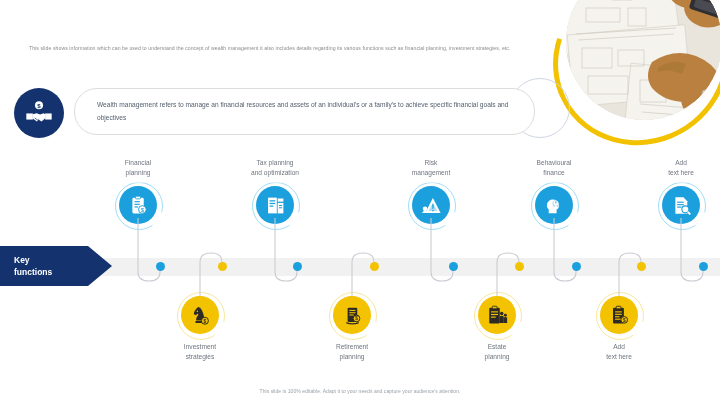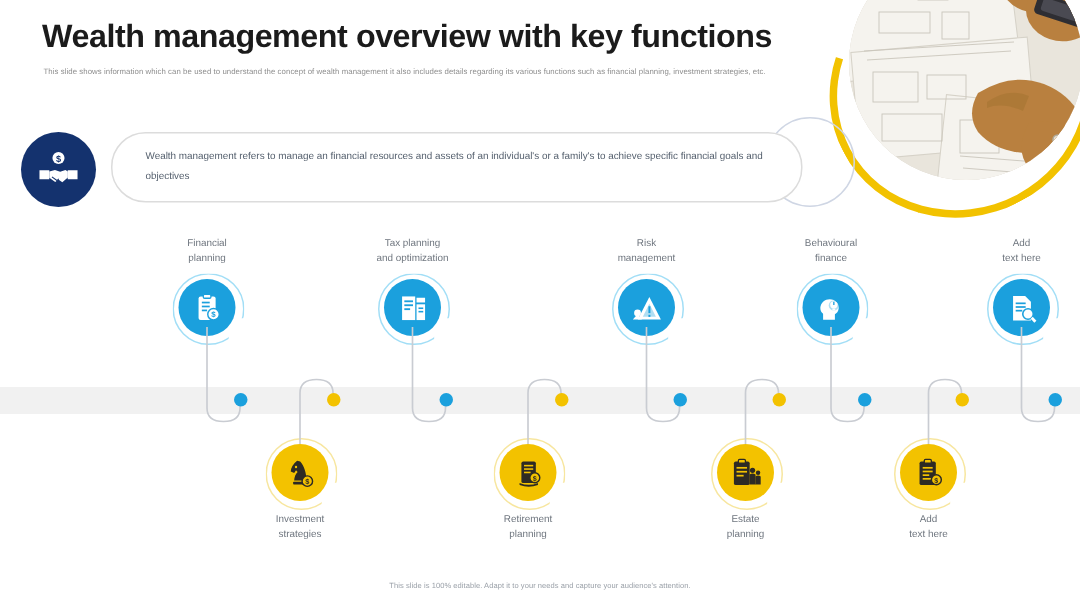--- a/index.html
+++ b/index.html
@@ -117,21 +117,20 @@
   .footer{
     position:absolute;left:0;top:388px;width:720px;text-align:center;
     font-size:5px;color:#9aa0a8;letter-spacing:.05px;
   }
 </style>
 </head>
 <body>
 
 <div class="slide">
 
-  <div class="title">Wealth management overview with key functions</div>
   <div class="subtitle">This slide shows information which can be used to understand the concept of wealth management it also includes details regarding its various functions such as financial planning, investment strategies, etc.</div>
 
   <div class="photo-wrap">
     <div class="photo-arc"></div>
     <div class="photo-circle">
       <svg viewBox="0 0 156 156" preserveAspectRatio="xMidYMid slice">
         <rect width="156" height="156" fill="#e9e5dc"></rect>
         <g fill="#f5f3ee" stroke="#d6d2c8" stroke-width="0.7">
           <rect x="-10" y="6" width="120" height="78" transform="rotate(-7 50 45)"></rect>
           <rect x="4" y="66" width="118" height="72" transform="rotate(-5 60 100)"></rect>
@@ -179,20 +178,26 @@
       <path d="M23 16.5 h7.5 v7 h-7.5z" fill="#ffffff"></path>
       <path d="M9 17.5 l4.3 -1.2 l4 1.4 l4 -1.4 l1.8 1.2 v4.6 l-4.2 3.6 l-3 -2.1 l-2.4 2 l-4.5 -3.4z" fill="#ffffff"></path>
       <path d="M11 21.6 l3.8 2.8 l1.4 -1.2" fill="none" stroke="#14326e" stroke-width=".8"></path>
     </svg>
   </div>
   <div class="callout-box">
     <div class="callout-text">Wealth management refers to manage an financial resources and assets of an individual's or a family's to achieve specific financial goals and objectives</div>
   </div>
 
   <div class="band"></div>
+  <div class="keytag">
+    <span>
+      <span>Key</span><br>
+      <span>functions</span>
+    </span>
+  </div>
 
   <div id="nodes-layer">
       <div class="node top" style="left: 78px;">
         <div class="label"><span>Financial</span><br><span>planning</span></div>
         <div class="disc blue">
           <svg viewBox="0 0 24 24">
             <rect x="5" y="3" width="13" height="18" rx="1.6" fill="#fff"></rect>
             <rect x="8.6" y="1.4" width="5.8" height="3" rx="1" fill="#fff" stroke="#1ba0dd" stroke-width="1"></rect>
             <g fill="#1ba0dd">
               <rect x="7.5" y="7" width="6" height="1.3"></rect>

